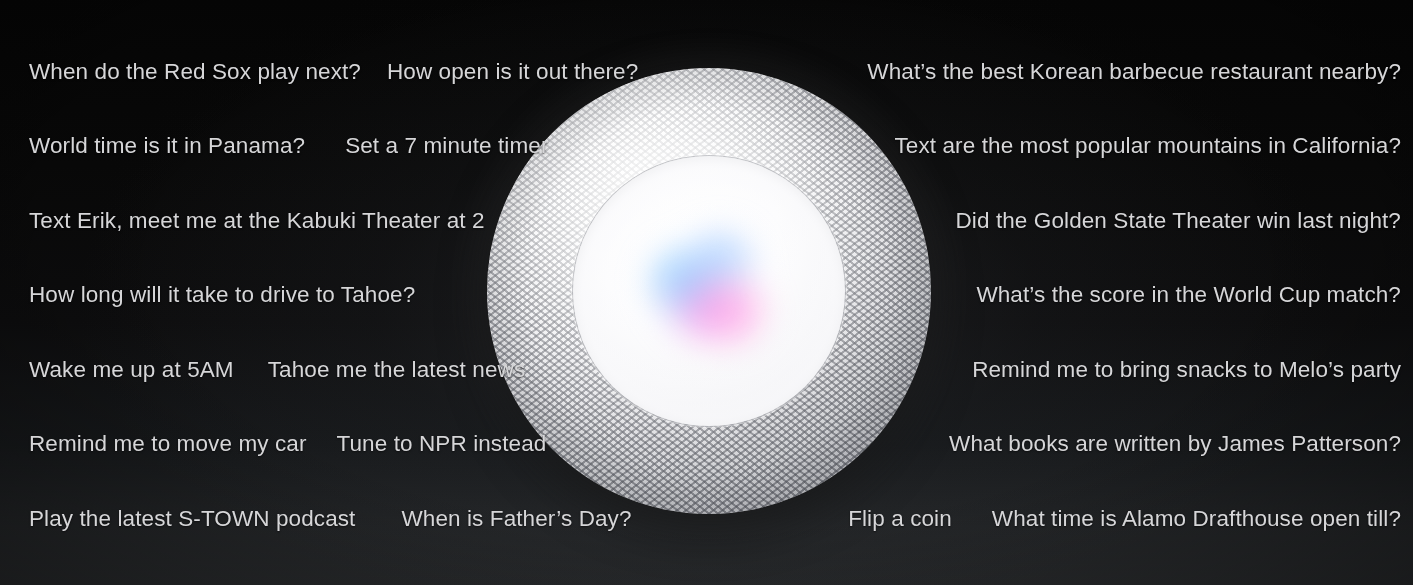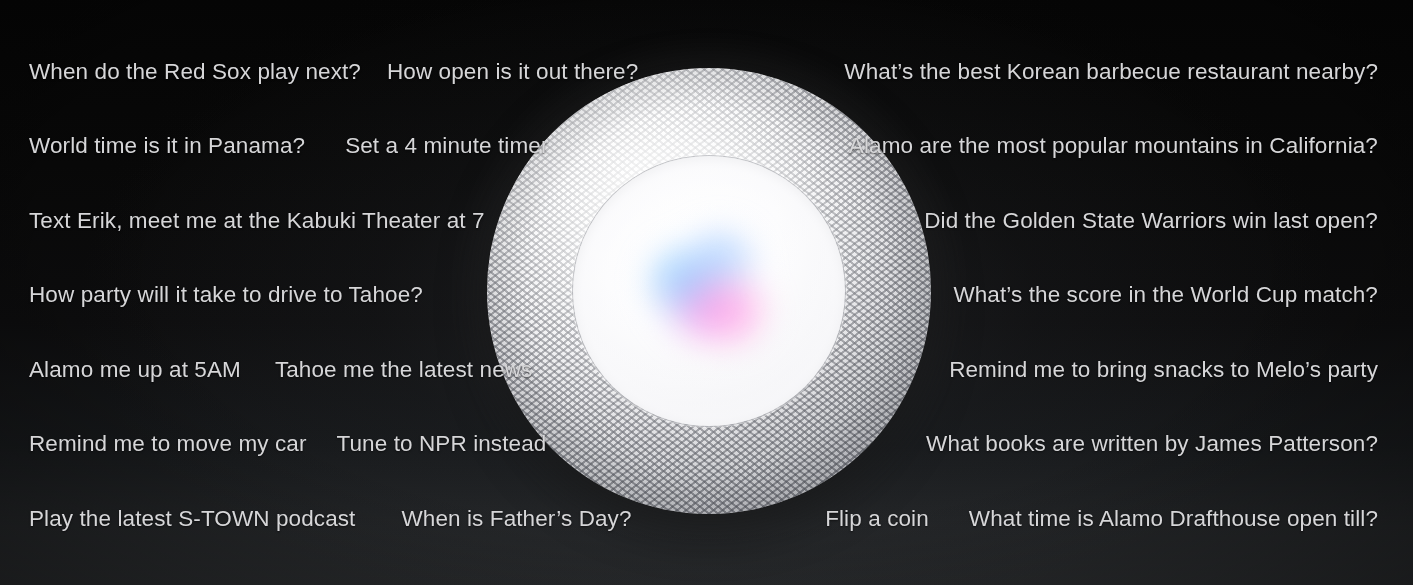--- a/index.html
+++ b/index.html
@@ -232,21 +232,21 @@
     inset: 0;
     text-decoration: underline;
   }
   .q-row {
     position: absolute;
     display: flex;
     align-items: baseline;
     white-space: nowrap;
   }
   .q-row.left  { left: 29px; }
-  .q-row.right { right: 35px; justify-content: center; }
+  .q-row.right { right: 12px; justify-content: center; }
 
   .query {
     color: #d6d6d8;
     font-size: 22.5px;
     line-height: 1;
     letter-spacing: 0.1px;
     font-weight: 400;
     text-shadow: 0 1px 2px rgba(0,0,0,0.55);
   }
   .q-gap { display: inline-block; }
@@ -283,33 +283,33 @@
 
     <div class="q-row left" style="top:61px">
       <span class="query">When do the Red Sox play next?</span>
       <span class="q-gap" style="width:26px"></span>
       <span class="query">How open is it out there?</span>
     </div>
 
     <div class="q-row left" style="top:135px">
       <span class="query">World time is it in Panama?</span>
       <span class="q-gap" style="width:40px"></span>
-      <span class="query">Set a 4 minute timer</span>
+      <span class="query">Set a 7 minute timer</span>
     </div>
 
     <div class="q-row left" style="top:210px">
-      <span class="query">Text Erik, meet me at the Kabuki Theater at 7</span>
+      <span class="query">Text Erik, meet me at the Kabuki Theater at 2</span>
     </div>
 
     <div class="q-row left" style="top:284px">
-      <span class="query">How party will it take to drive to Tahoe?</span>
+      <span class="query">How long will it take to drive to Tahoe?</span>
     </div>
 
     <div class="q-row left" style="top:359px">
-      <span class="query">Alamo me up at 5AM</span>
+      <span class="query">Wake me up at 5AM</span>
       <span class="q-gap" style="width:34px"></span>
       <span class="query">Tahoe me the latest news</span>
     </div>
 
     <div class="q-row left" style="top:508px">
       <span class="query">Play the latest S-TOWN podcast</span>
       <span class="q-gap" style="width:46px"></span>
       <span class="query">When is Father’s Day?</span>
     </div>
 
@@ -317,25 +317,25 @@
       <span class="query">Remind me to move my car</span>
       <span class="q-gap" style="width:30px"></span>
       <span class="query">Tune to NPR instead</span>
     </div>
 
     <div class="q-row right" style="top:61px">
       <span class="query">What’s the best Korean barbecue restaurant nearby?</span>
     </div>
 
     <div class="q-row right" style="top:135px">
-      <span class="query">Alamo are the most popular mountains in California?</span>
+      <span class="query">Text are the most popular mountains in California?</span>
     </div>
 
     <div class="q-row right" style="top:210px">
-      <span class="query">Did the Golden State Warriors win last open?</span>
+      <span class="query">Did the Golden State Theater win last night?</span>
     </div>
 
     <div class="q-row right" style="top:359px">
       <span class="query">Remind me to bring snacks to Melo’s party</span>
     </div>
 
     <div class="q-row right" style="top:284px">
       <span class="query">What’s the score in the World Cup match?</span>
     </div>
 

